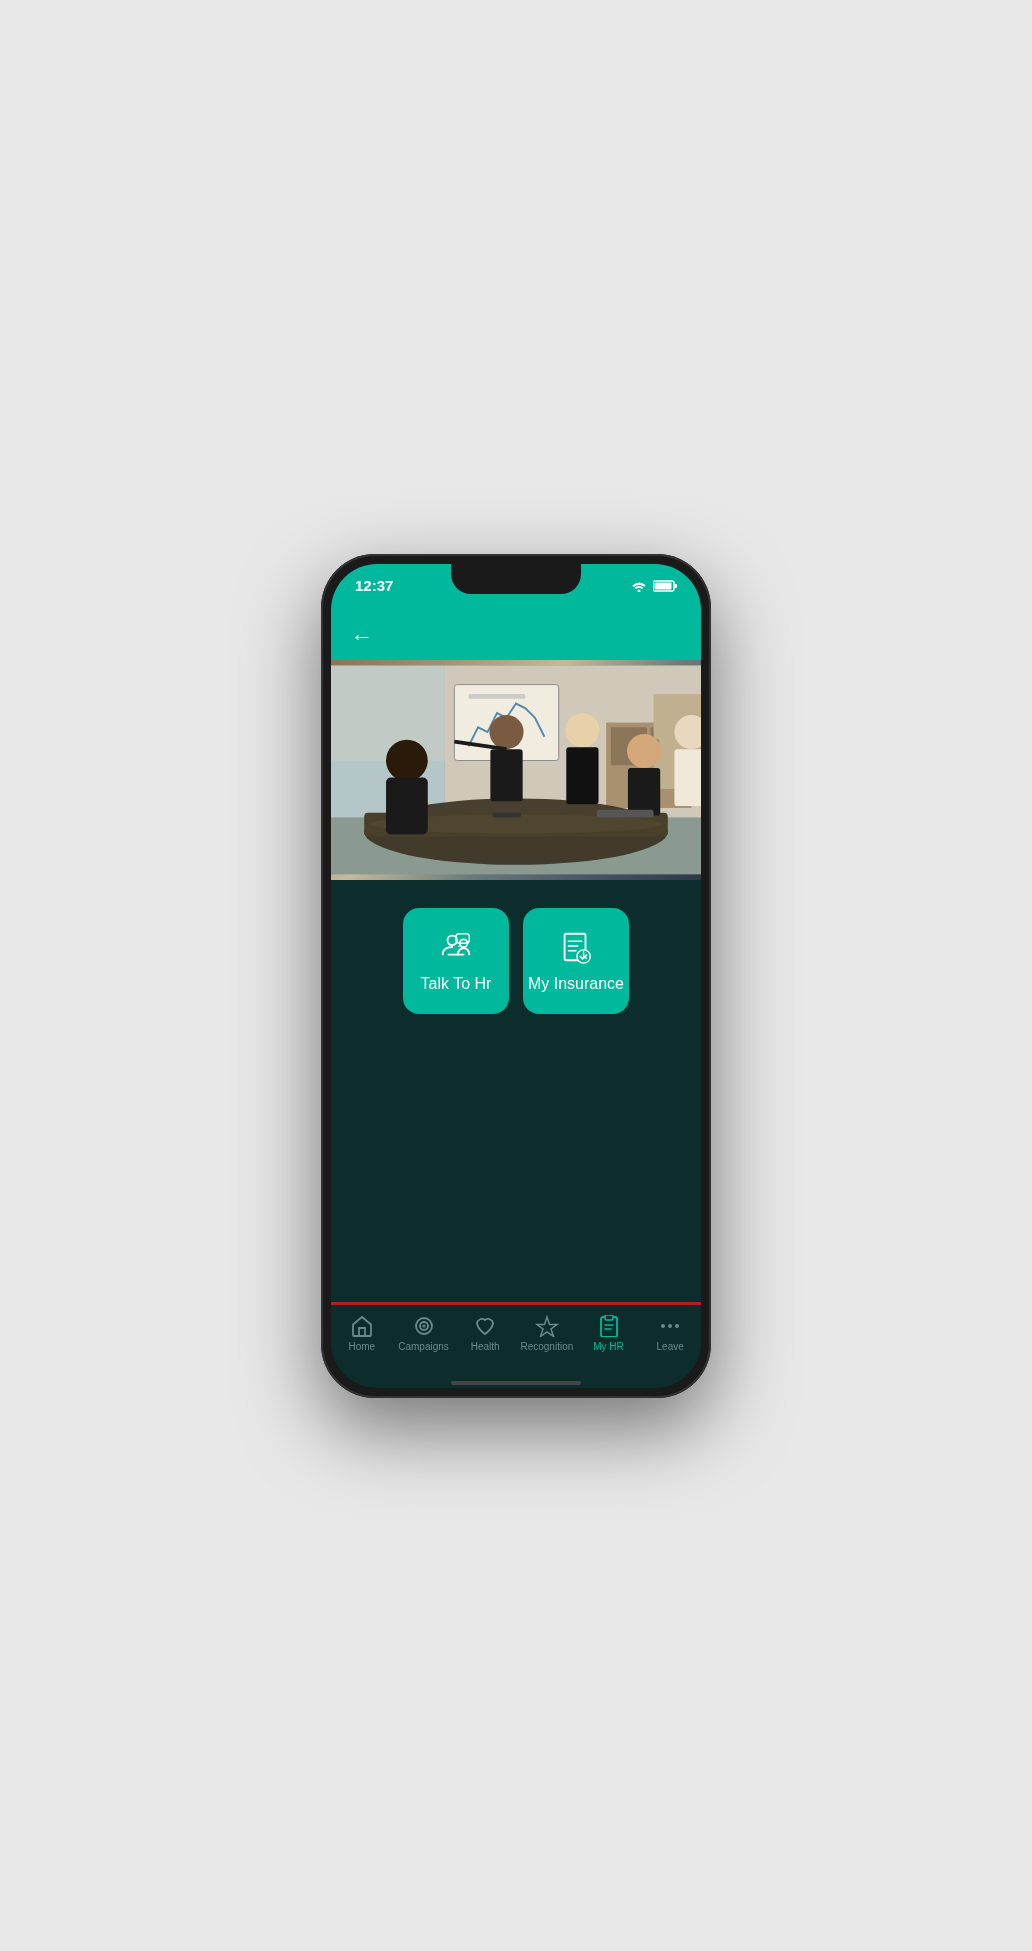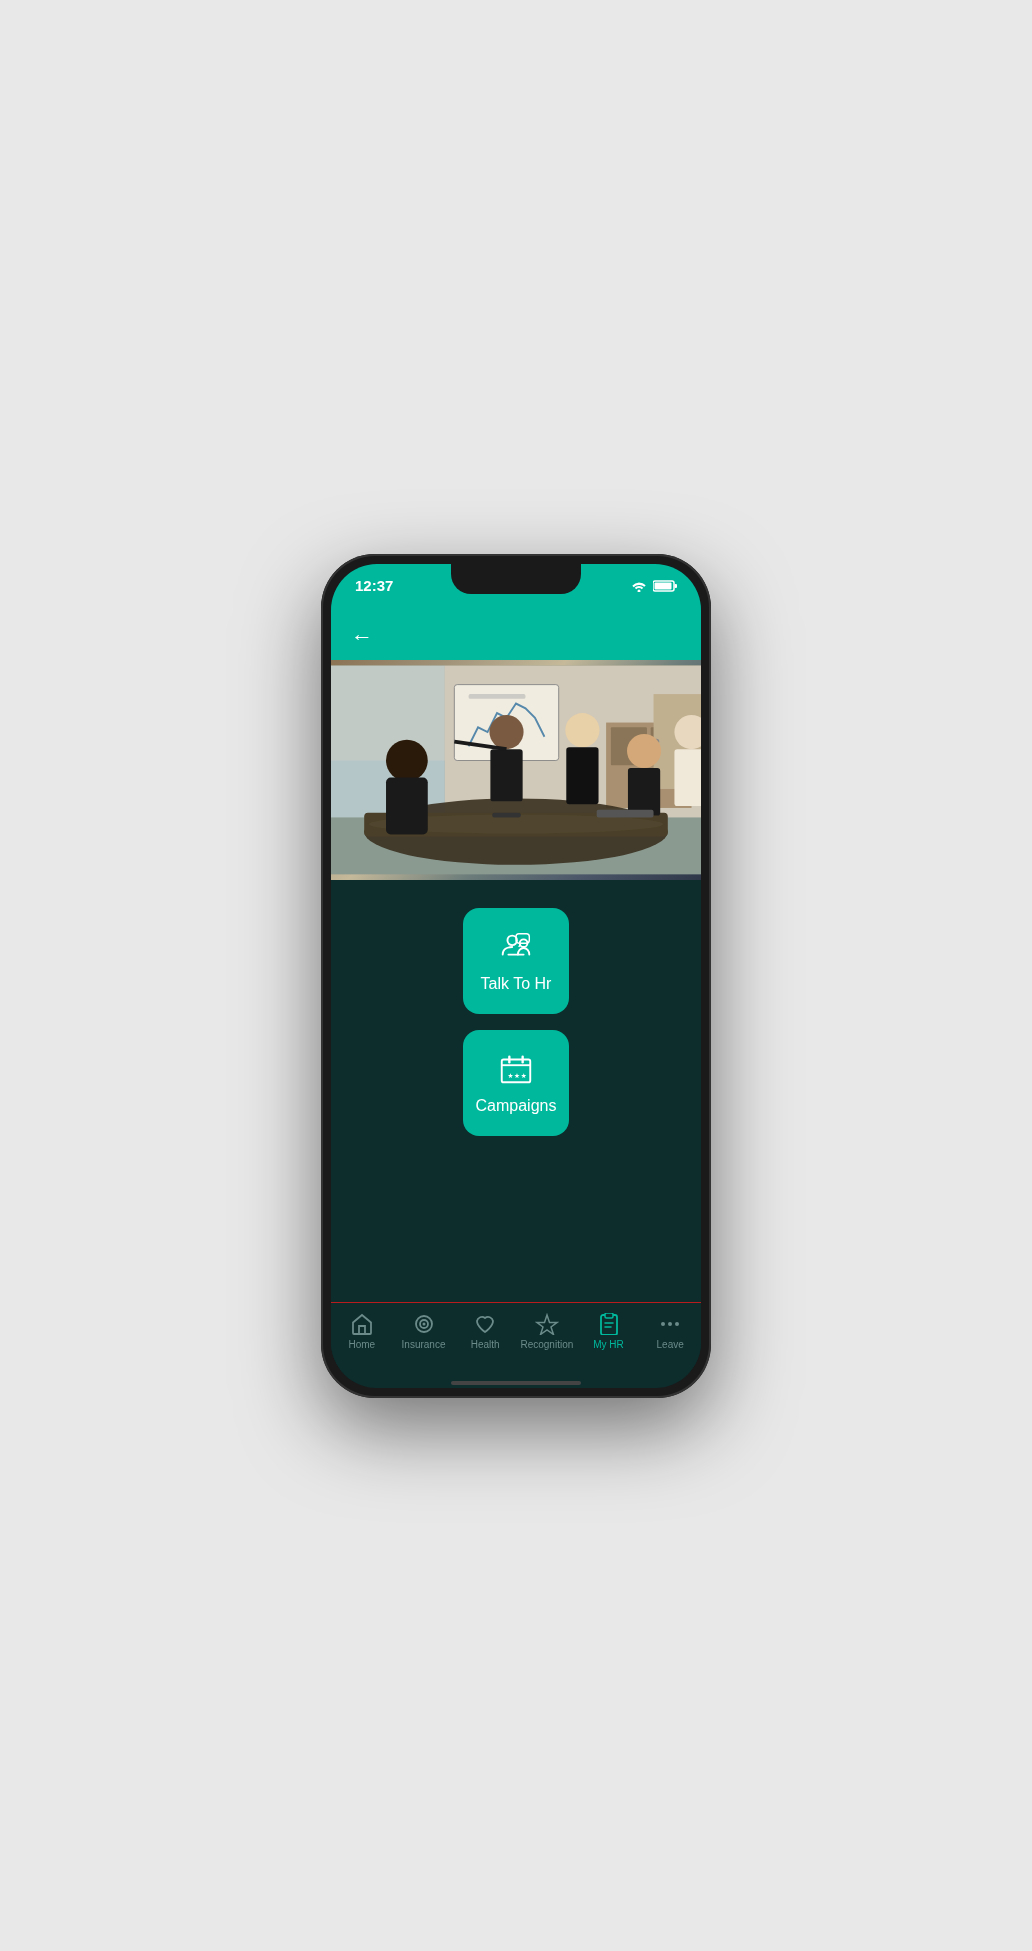--- a/index.html
+++ b/index.html
@@ -128,21 +128,21 @@
       text-align: center;
       line-height: 1.2;
     }
     
     .bottom-nav {
       background: #0d2d2d;
       height: 80px;
       display: flex;
       align-items: flex-start;
       padding-top: 10px;
-      border-top: 1px solid #b91c1c;
+      border-top: 3px solid #b91c1c;
       flex-shrink: 0;
     }
     .nav-item {
       flex: 1;
       display: flex;
       flex-direction: column;
       align-items: center;
       gap: 4px;
       cursor: pointer;
     }
@@ -263,42 +263,42 @@
             <circle cx="28" cy="16" r="4" stroke="white" stroke-width="2"></circle>
             <path d="M22 28c0-4 2.686-7 6-7s6 3 6 7" stroke="white" stroke-width="2" stroke-linecap="round"></path>
             <path d="M12 28h16" stroke="white" stroke-width="2" stroke-linecap="round"></path>
 
             <rect x="20" y="6" width="14" height="10" rx="3" stroke="white" stroke-width="1.5"></rect>
             <path d="M23 20l2-4" stroke="white" stroke-width="1.5"></path>
           </svg>
           <span class="grid-item-label">Talk To Hr</span>
         </div>
 
-
-
-      </div>
-
-      <div class="grid-row">
-
-
         <div class="grid-item">
           <svg class="icon-svg" viewBox="0 0 40 40" fill="none" xmlns="http://www.w3.org/2000/svg">
 
-            <rect x="5" y="10" width="30" height="24" rx="2" stroke="white" stroke-width="2"></rect>
-            <line x1="5" y1="16" x2="35" y2="16" stroke="white" stroke-width="2"></line>
-
-            <line x1="13" y1="7" x2="13" y2="13" stroke="white" stroke-width="2.5" stroke-linecap="round"></line>
-            <line x1="27" y1="7" x2="27" y2="13" stroke="white" stroke-width="2.5" stroke-linecap="round"></line>
-
-            <text x="11" y="29" font-size="7" fill="white">★</text>
-            <text x="18" y="29" font-size="7" fill="white">★</text>
-            <text x="25" y="29" font-size="7" fill="white">★</text>
+            <rect x="8" y="6" width="22" height="28" rx="2" stroke="white" stroke-width="2"></rect>
+            <line x1="12" y1="14" x2="26" y2="14" stroke="white" stroke-width="1.5" stroke-linecap="round"></line>
+            <line x1="12" y1="19" x2="22" y2="19" stroke="white" stroke-width="1.5" stroke-linecap="round"></line>
+            <line x1="12" y1="24" x2="20" y2="24" stroke="white" stroke-width="1.5" stroke-linecap="round"></line>
+
+            <circle cx="28" cy="30" r="7" fill="#00b89c" stroke="white" stroke-width="1.5"></circle>
+            <path d="M28 25v5l3 2" stroke="white" stroke-width="1.5" stroke-linecap="round" stroke-linejoin="round"></path>
+
+            <path d="M24.5 30l2.5 2.5 4-4" stroke="white" stroke-width="1.8" stroke-linecap="round" stroke-linejoin="round"></path>
           </svg>
-          <span class="grid-item-label">Campaigns</span>
+          <span class="grid-item-label">My Insurance</span>
         </div>
+
+
+      </div>
+
+      <div class="grid-row">
+
+
 
 
       </div>
 
     </div>
 
     <div class="bottom-nav">
 
       <div class="nav-item">
         <svg width="24" height="22" viewBox="0 0 24 22" fill="none">
@@ -307,21 +307,21 @@
         </svg>
         <span class="nav-label">Home</span>
       </div>
 
       <div class="nav-item">
         <svg width="24" height="22" viewBox="0 0 24 22" fill="none">
           <circle cx="12" cy="11" r="8" stroke="#6b8a8a" stroke-width="1.8"></circle>
           <circle cx="12" cy="11" r="4" stroke="#6b8a8a" stroke-width="1.8"></circle>
           <circle cx="12" cy="11" r="1.5" fill="#6b8a8a"></circle>
         </svg>
-        <span class="nav-label">Insurance</span>
+        <span class="nav-label">Campaigns</span>
       </div>
 
       <div class="nav-item">
         <svg width="24" height="22" viewBox="0 0 24 22" fill="none">
           <path d="M12 19s-8-5.5-8-11A5 5 0 0112 5a5 5 0 018 3c0 5.5-8 11-8 11z" stroke="#6b8a8a" stroke-width="1.8" fill="none"></path>
         </svg>
         <span class="nav-label">Health</span>
       </div>
 
       <div class="nav-item">

